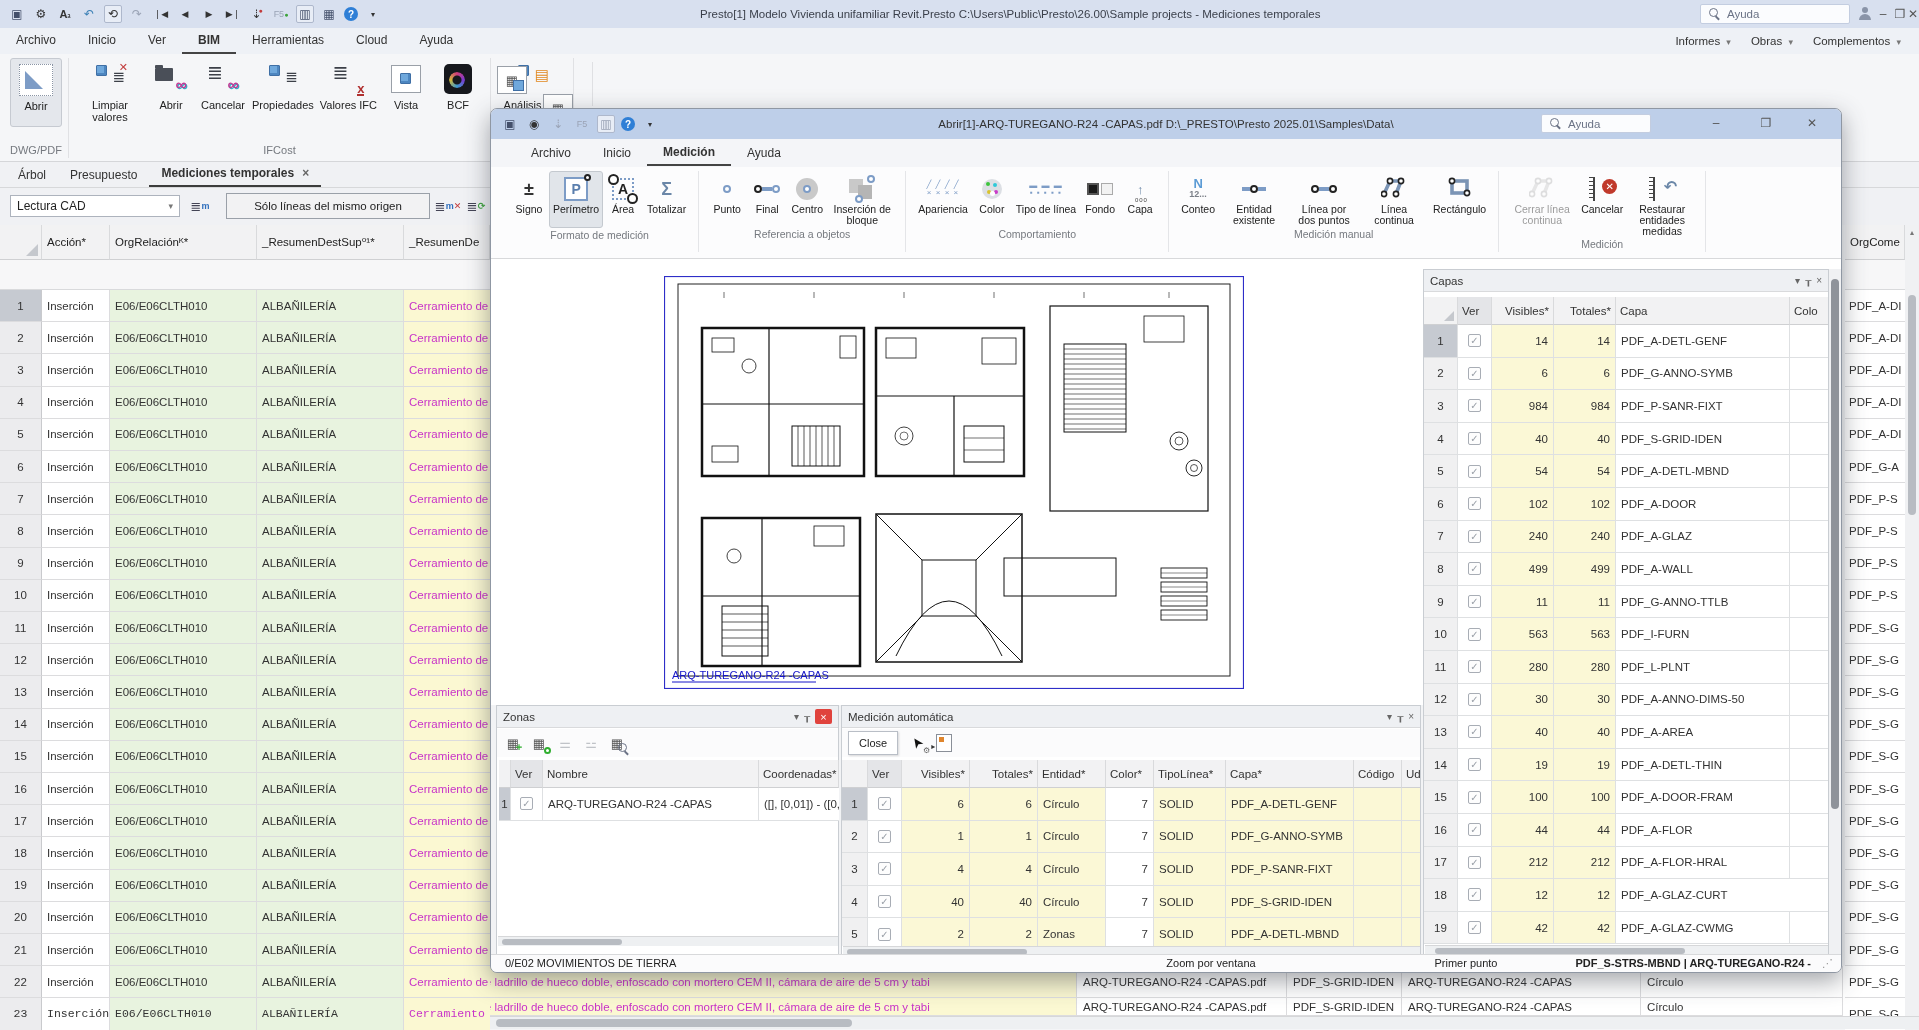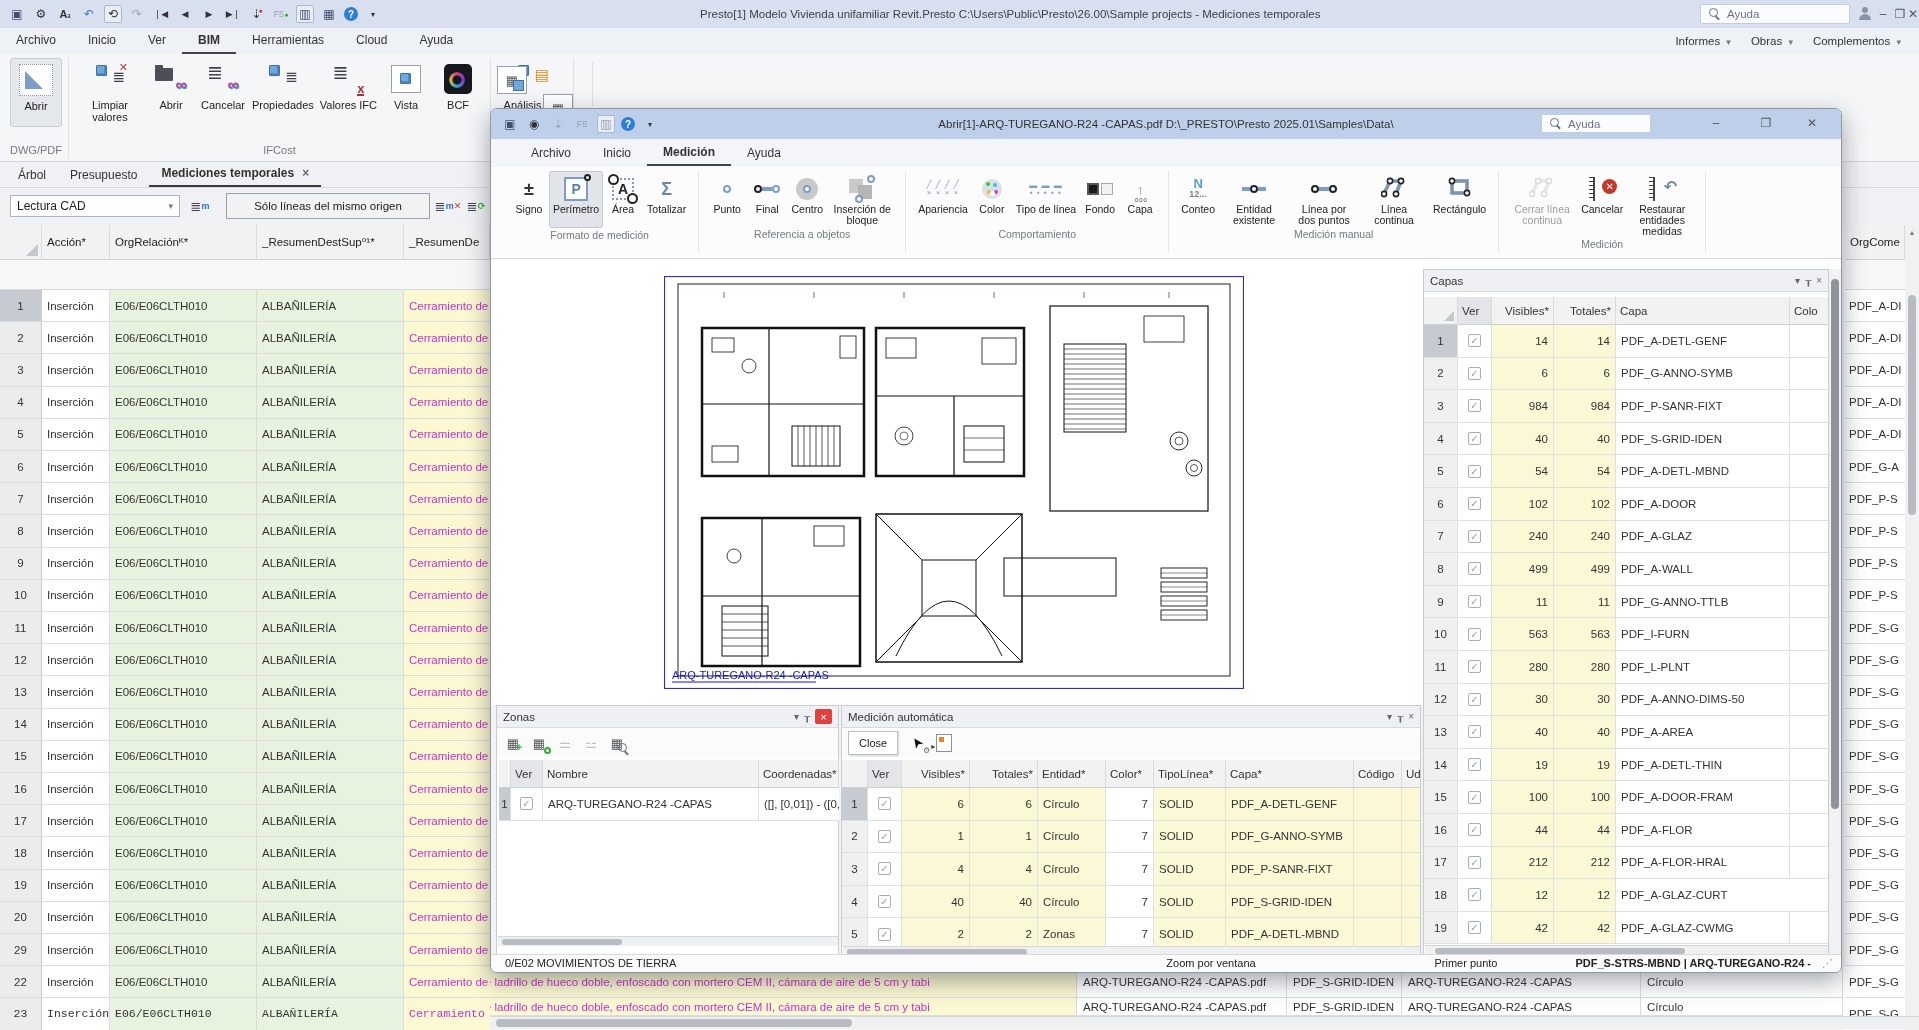--- a/index.html
+++ b/index.html
@@ -506,21 +506,21 @@
           <div class="mc rde">Cerramiento de ladrillo de hueco doble, enfoscado con mortero CEM II, cámara de aire de 5 cm y tabi</div>
         </div>
         <div class="mrow" style="top: 611.8px;">
           <div class="mc num">20</div>
           <div class="mc acc">Inserción</div>
           <div class="mc org">E06/E06CLTH010</div>
           <div class="mc res">ALBAÑILERÍA</div>
           <div class="mc rde">Cerramiento de ladrillo de hueco doble, enfoscado con mortero CEM II, cámara de aire de 5 cm y tabi</div>
         </div>
         <div class="mrow" style="top: 644px;">
-          <div class="mc num">29</div>
+          <div class="mc num">21</div>
           <div class="mc acc">Inserción</div>
           <div class="mc org">E06/E06CLTH010</div>
           <div class="mc res">ALBAÑILERÍA</div>
           <div class="mc rde">Cerramiento de ladrillo de hueco doble, enfoscado con mortero CEM II, cámara de aire de 5 cm y tabi</div>
         </div>
         <div class="mrow" style="top: 676.2px;">
           <div class="mc num">22</div>
           <div class="mc acc">Inserción</div>
           <div class="mc org">E06/E06CLTH010</div>
           <div class="mc res">ALBAÑILERÍA</div>

